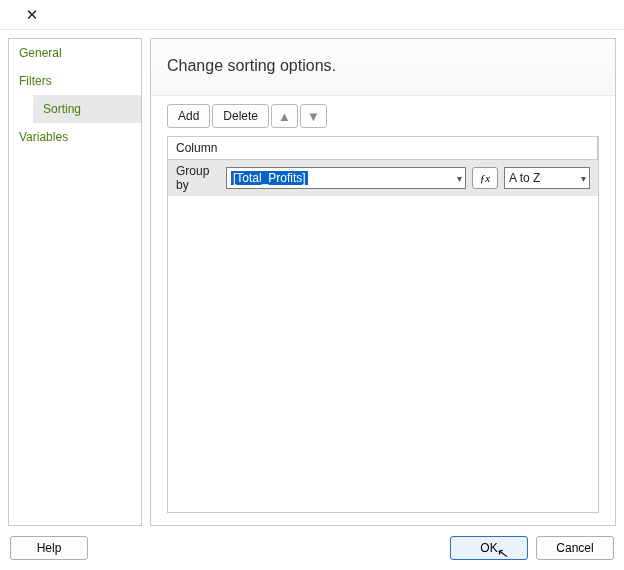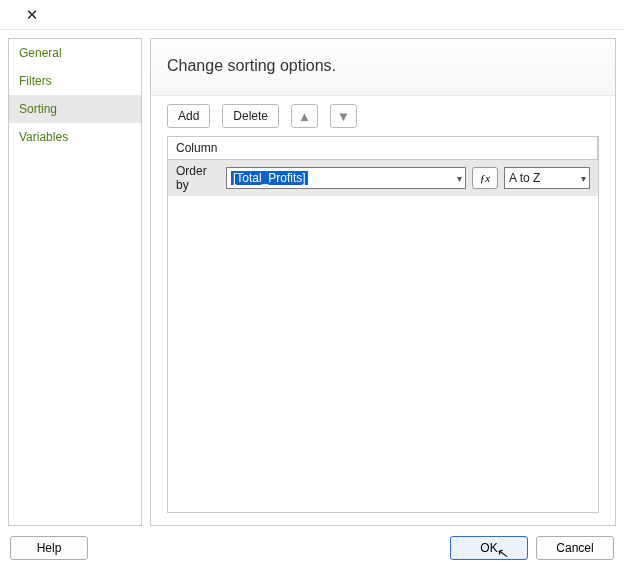--- a/index.html
+++ b/index.html
@@ -56,20 +56,21 @@
     overflow: hidden;
   }
   .sidebar .item {
     padding: 7px 10px;
     font-size: 12px;
     color: #4d7c0f;
     cursor: pointer;
   }
   .sidebar .item.selected {
     background: #e8e8e8;
+    margin-left: 24px;
   }
   
   .main {
     flex: 1;
     border: 1px solid #c9c9c9;
     display: flex;
     flex-direction: column;
     min-width: 0;
   }
   .main-header {
@@ -83,21 +84,21 @@
   }
   .main-content {
     flex: 1;
     padding: 8px 16px 12px 16px;
     display: flex;
     flex-direction: column;
     min-height: 0;
   }
   .toolbar {
     display: flex;
-    gap: 12px;
+    gap: 2px;
     margin-bottom: 8px;
     align-items: center;
   }
   .btn {
     border: 1px solid #b8b8b8;
     border-radius: 3px;
     background: #fdfdfd;
     padding: 3px 10px;
     font-size: 12px;
     color: #222;
@@ -287,21 +288,21 @@
           </div>
         </div>
 
         <div class="sort-grid">
 
           <div class="grid-header">
             <div class="col col-column">Column</div>
           </div>
 
           <div class="grid-row">
-            <div class="row-label">Order by</div>
+            <div class="row-label">Group by</div>
 
             <div class="combo sort-by">
               <span class="value selected-blue">[Total_Profits]</span>
               <span class="chev">▾</span>
             </div>
 
             <div class="fx-btn">
               <span>ƒx</span>
             </div>
 

